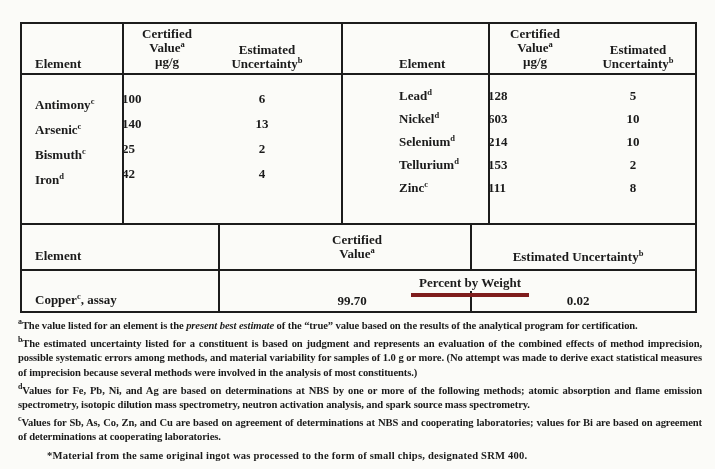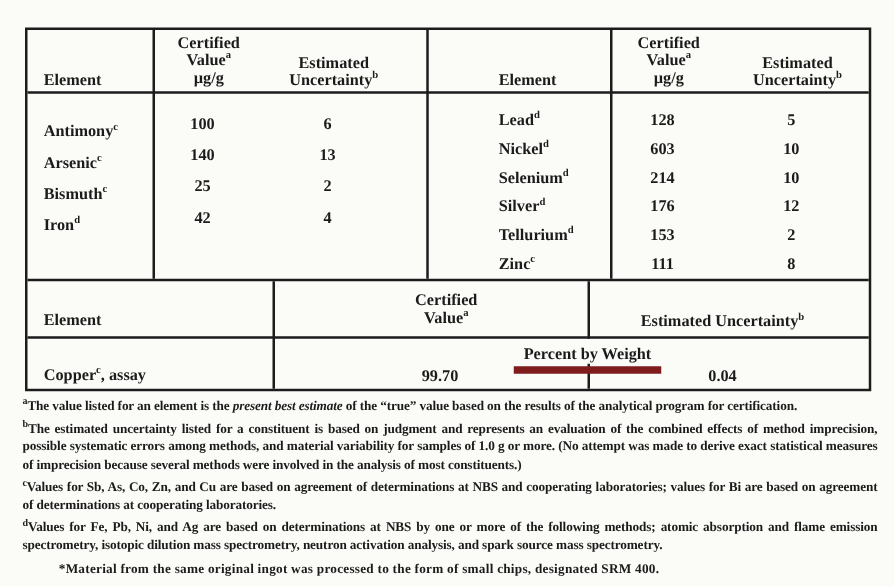--- a/index.html
+++ b/index.html
@@ -23,28 +23,28 @@
   .hdr div{white-space:nowrap;padding-left:10px;}
   .lbl{font-size:13px;line-height:13px;white-space:nowrap;}
   sup.fnm{font-size:8.5px;line-height:0;vertical-align:super;font-weight:bold;}
   
   .tbody{position:absolute;}
   .trow{display:flex;align-items:center;}
   .trow-l{height:25px;}
   .trow-r{height:23px;}
   .cell{font-size:13px;white-space:nowrap;}
   .c-elem-l{width:100px;padding-left:13px;box-sizing:border-box;text-align:left;margin-top:13px;}
-  .c-val-l{width:80px;text-align:center;}
+  .c-val-l{width:80px;text-align:left;}
   .c-unc-l{width:120px;text-align:center;}
   .c-elem-r{width:147px;padding-left:58px;box-sizing:border-box;text-align:left;}
-  .c-val-r{width:84px;text-align:center;}
+  .c-val-r{width:84px;}
   .c-unc-r{width:122px;text-align:center;}
   
   .pbw{position:absolute;text-align:center;font-size:13px;}
-  .pbw span{display:inline-block;border-bottom:6px solid #7f1d1d;padding:0 8px 2px 8px;white-space:nowrap;}
+  .pbw span{display:inline-block;border-bottom:4px solid #7f1d1d;padding:0 8px 2px 8px;white-space:nowrap;}
   .mid-center{text-align:center;font-size:13px;white-space:nowrap;}
   
   .footnotes{
     position:absolute;left:18px;top:319px;width:684px;
     font-size:10.6px;line-height:14.2px;letter-spacing:-0.1px;
     text-align:justify;
   }
   .fn{margin:0 0 4px 0;}
   .fn sup{font-size:8px;line-height:0;}
   .fn em{font-style:italic;}
@@ -120,25 +120,20 @@
       <div class="cell c-elem-r"><span>Nickel</span><sup class="fnm">d</sup></div>
       <div class="cell c-val-r">603</div>
       <div class="cell c-unc-r">10</div>
     </div>
     <div class="trow trow-r">
       <div class="cell c-elem-r"><span>Selenium</span><sup class="fnm">d</sup></div>
       <div class="cell c-val-r">214</div>
       <div class="cell c-unc-r">10</div>
     </div>
     <div class="trow trow-r">
-      <div class="cell c-elem-r"><span>Silver</span><sup class="fnm">d</sup></div>
-      <div class="cell c-val-r">176</div>
-      <div class="cell c-unc-r">12</div>
-    </div>
-    <div class="trow trow-r">
       <div class="cell c-elem-r"><span>Tellurium</span><sup class="fnm">d</sup></div>
       <div class="cell c-val-r">153</div>
       <div class="cell c-unc-r">2</div>
     </div>
     <div class="trow trow-r">
       <div class="cell c-elem-r"><span>Zinc</span><sup class="fnm">c</sup></div>
       <div class="cell c-val-r">111</div>
       <div class="cell c-unc-r">8</div>
     </div>
   </div>
@@ -154,23 +149,23 @@
 
   <div class="pbw" style="left:348px;width:200px;top:251px;">
     <span>Percent by Weight</span>
   </div>
 
   <div class="abs" style="left:0;top:269px;width:673px;">
     <div class="abs lbl" style="left:13px;top:0;">
       <span>Copper</span><sup class="fnm">c</sup><span>, assay</span>
     </div>
     <div class="abs mid-center" style="left:280px;width:100px;top:0;">99.70</div>
-    <div class="abs mid-center" style="left:456px;width:200px;top:0;">0.04</div>
+    <div class="abs mid-center" style="left:456px;width:200px;top:0;">0.02</div>
   </div>
 </div>
 
 <div class="footnotes">
   <div class="fn"><sup>a</sup><span>The value listed for an element is the </span><em>present best estimate</em><span> of the “true” value based on the results of the analytical program for certification.</span></div>
   <div class="fn"><sup>b</sup><span>The estimated uncertainty listed for a constituent is based on judgment and represents an evaluation of the combined effects of method imprecision, possible systematic errors among methods, and material variability for samples of 1.0 g or more.  (No attempt was made to derive exact statistical measures of imprecision because several methods were involved in the analysis of most constituents.)</span></div>
+  <div class="fn"><sup>d</sup><span>Values for Fe, Pb, Ni, and Ag are based on determinations at NBS by one or more of the following methods; atomic absorption and flame emission spectrometry, isotopic dilution mass spectrometry, neutron activation analysis, and spark source mass spectrometry.</span></div>
   <div class="fn"><sup>c</sup><span>Values for Sb, As, Co, Zn, and Cu are based on agreement of determinations at NBS and cooperating laboratories; values for Bi are based on agreement of determinations at cooperating laboratories.</span></div>
-  <div class="fn"><sup>d</sup><span>Values for Fe, Pb, Ni, and Ag are based on determinations at NBS by one or more of the following methods; atomic absorption and flame emission spectrometry, isotopic dilution mass spectrometry, neutron activation analysis, and spark source mass spectrometry.</span></div>
   <div class="fn fn-star"><span>*</span><span>Material from the same original ingot was processed to the form of small chips, designated SRM 400.</span></div>
 </div>
 
 </body></html>

